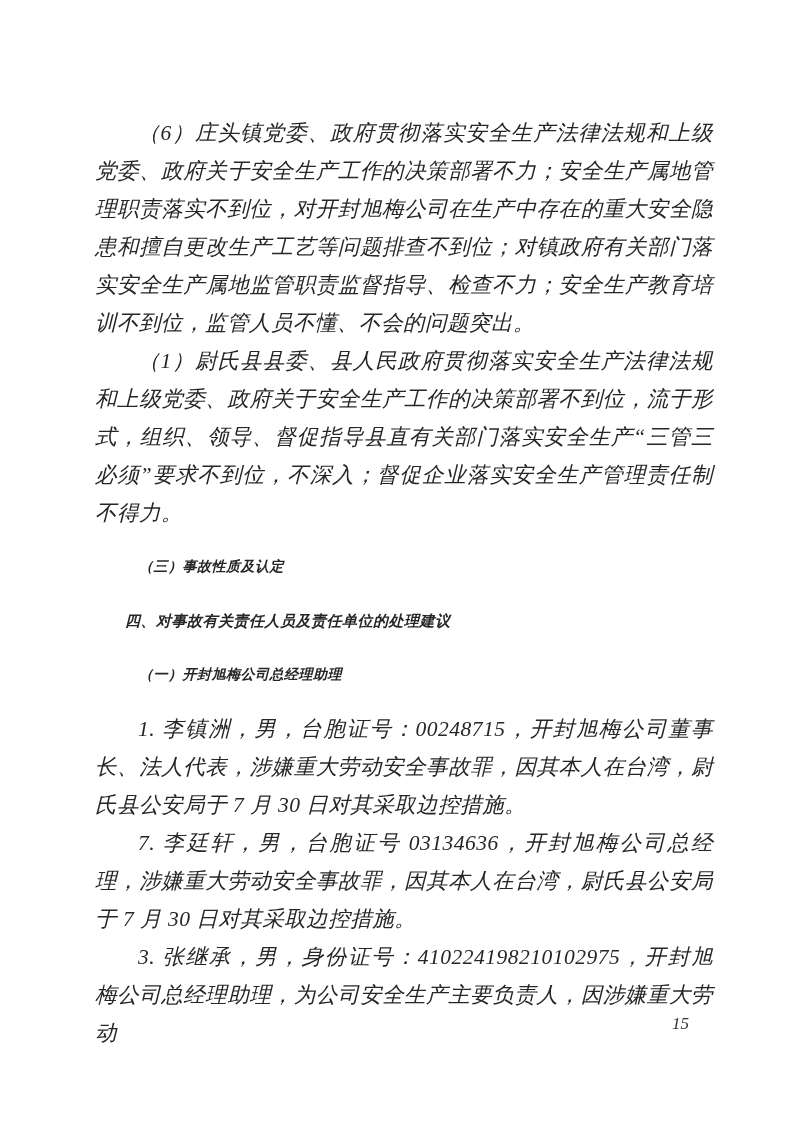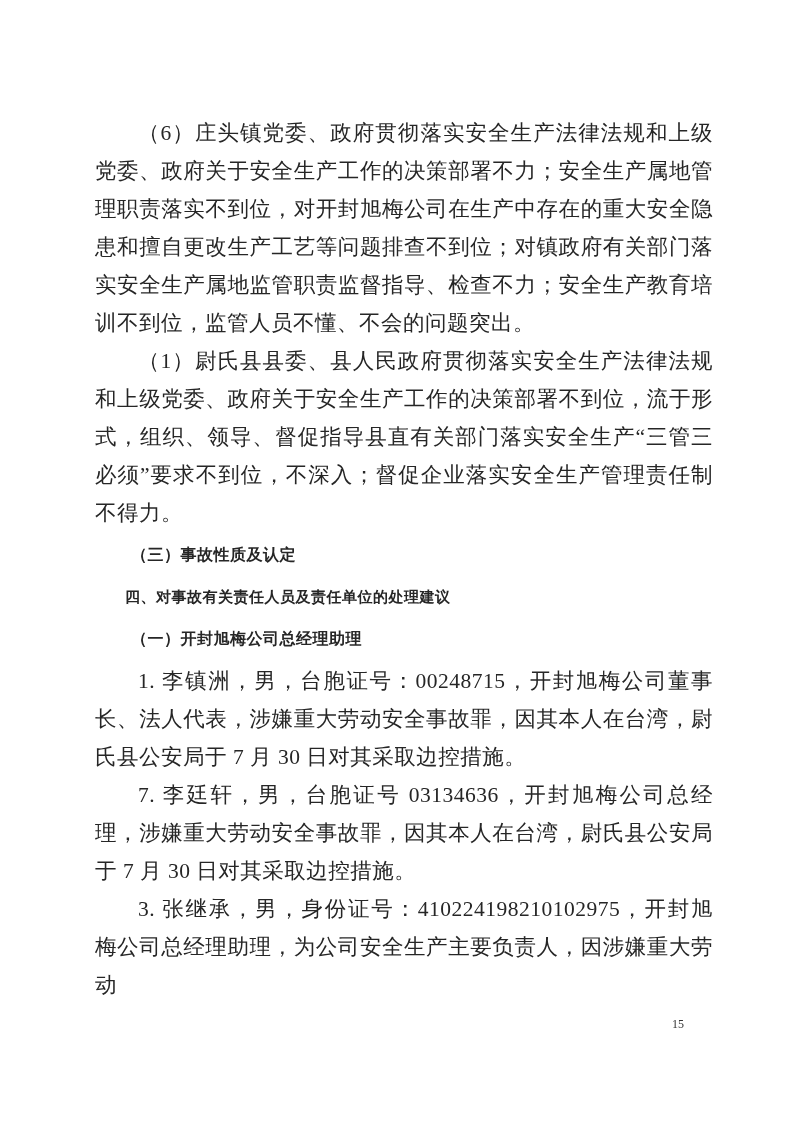--- a/index.html
+++ b/index.html
@@ -8,59 +8,60 @@
     background: #ffffff;
   }
   .page {
     position: relative;
     width: 796px;
     height: 1122px;
     background: #ffffff;
     overflow: hidden;
     font-family: "Liberation Serif", "DejaVu Serif", serif;
     color: #262626;
+    font-style: italic;
   }
   .content {
     position: absolute;
     left: 95px;
     top: 114px;
     width: 618px;
   }
   .para {
     margin: 0;
     font-size: 21.5px;
     line-height: 38px;
     text-align: justify;
     text-indent: 2em;
     letter-spacing: 0.5px;
     word-break: break-all;
   }
   .h-kai {
-    margin: 4px;
-    font-size: 16px;
+    margin: 16px;
+    font-size: 14px;
     line-height: 38px;
     font-weight: bold;
     text-indent: 2em;
     letter-spacing: 0.5px;
     font-family: "Liberation Serif", "DejaVu Serif", serif;
   }
   .h-hei {
     margin: 0;
     font-size: 15px;
     line-height: 38px;
     font-weight: bold;
     text-indent: 2em;
     letter-spacing: 0.5px;
     font-family: "Liberation Sans", "DejaVu Sans", sans-serif;
   }
   .page-number {
     position: absolute;
     left: 672px;
     top: 1014px;
-    font-size: 12px;
+    font-size: 17px;
     line-height: 20px;
     color: #333333;
     font-family: "Liberation Serif", "DejaVu Serif", serif;
   }
 </style>
 </head>
 <body>
 
 <div class="page">
   <div class="content">

